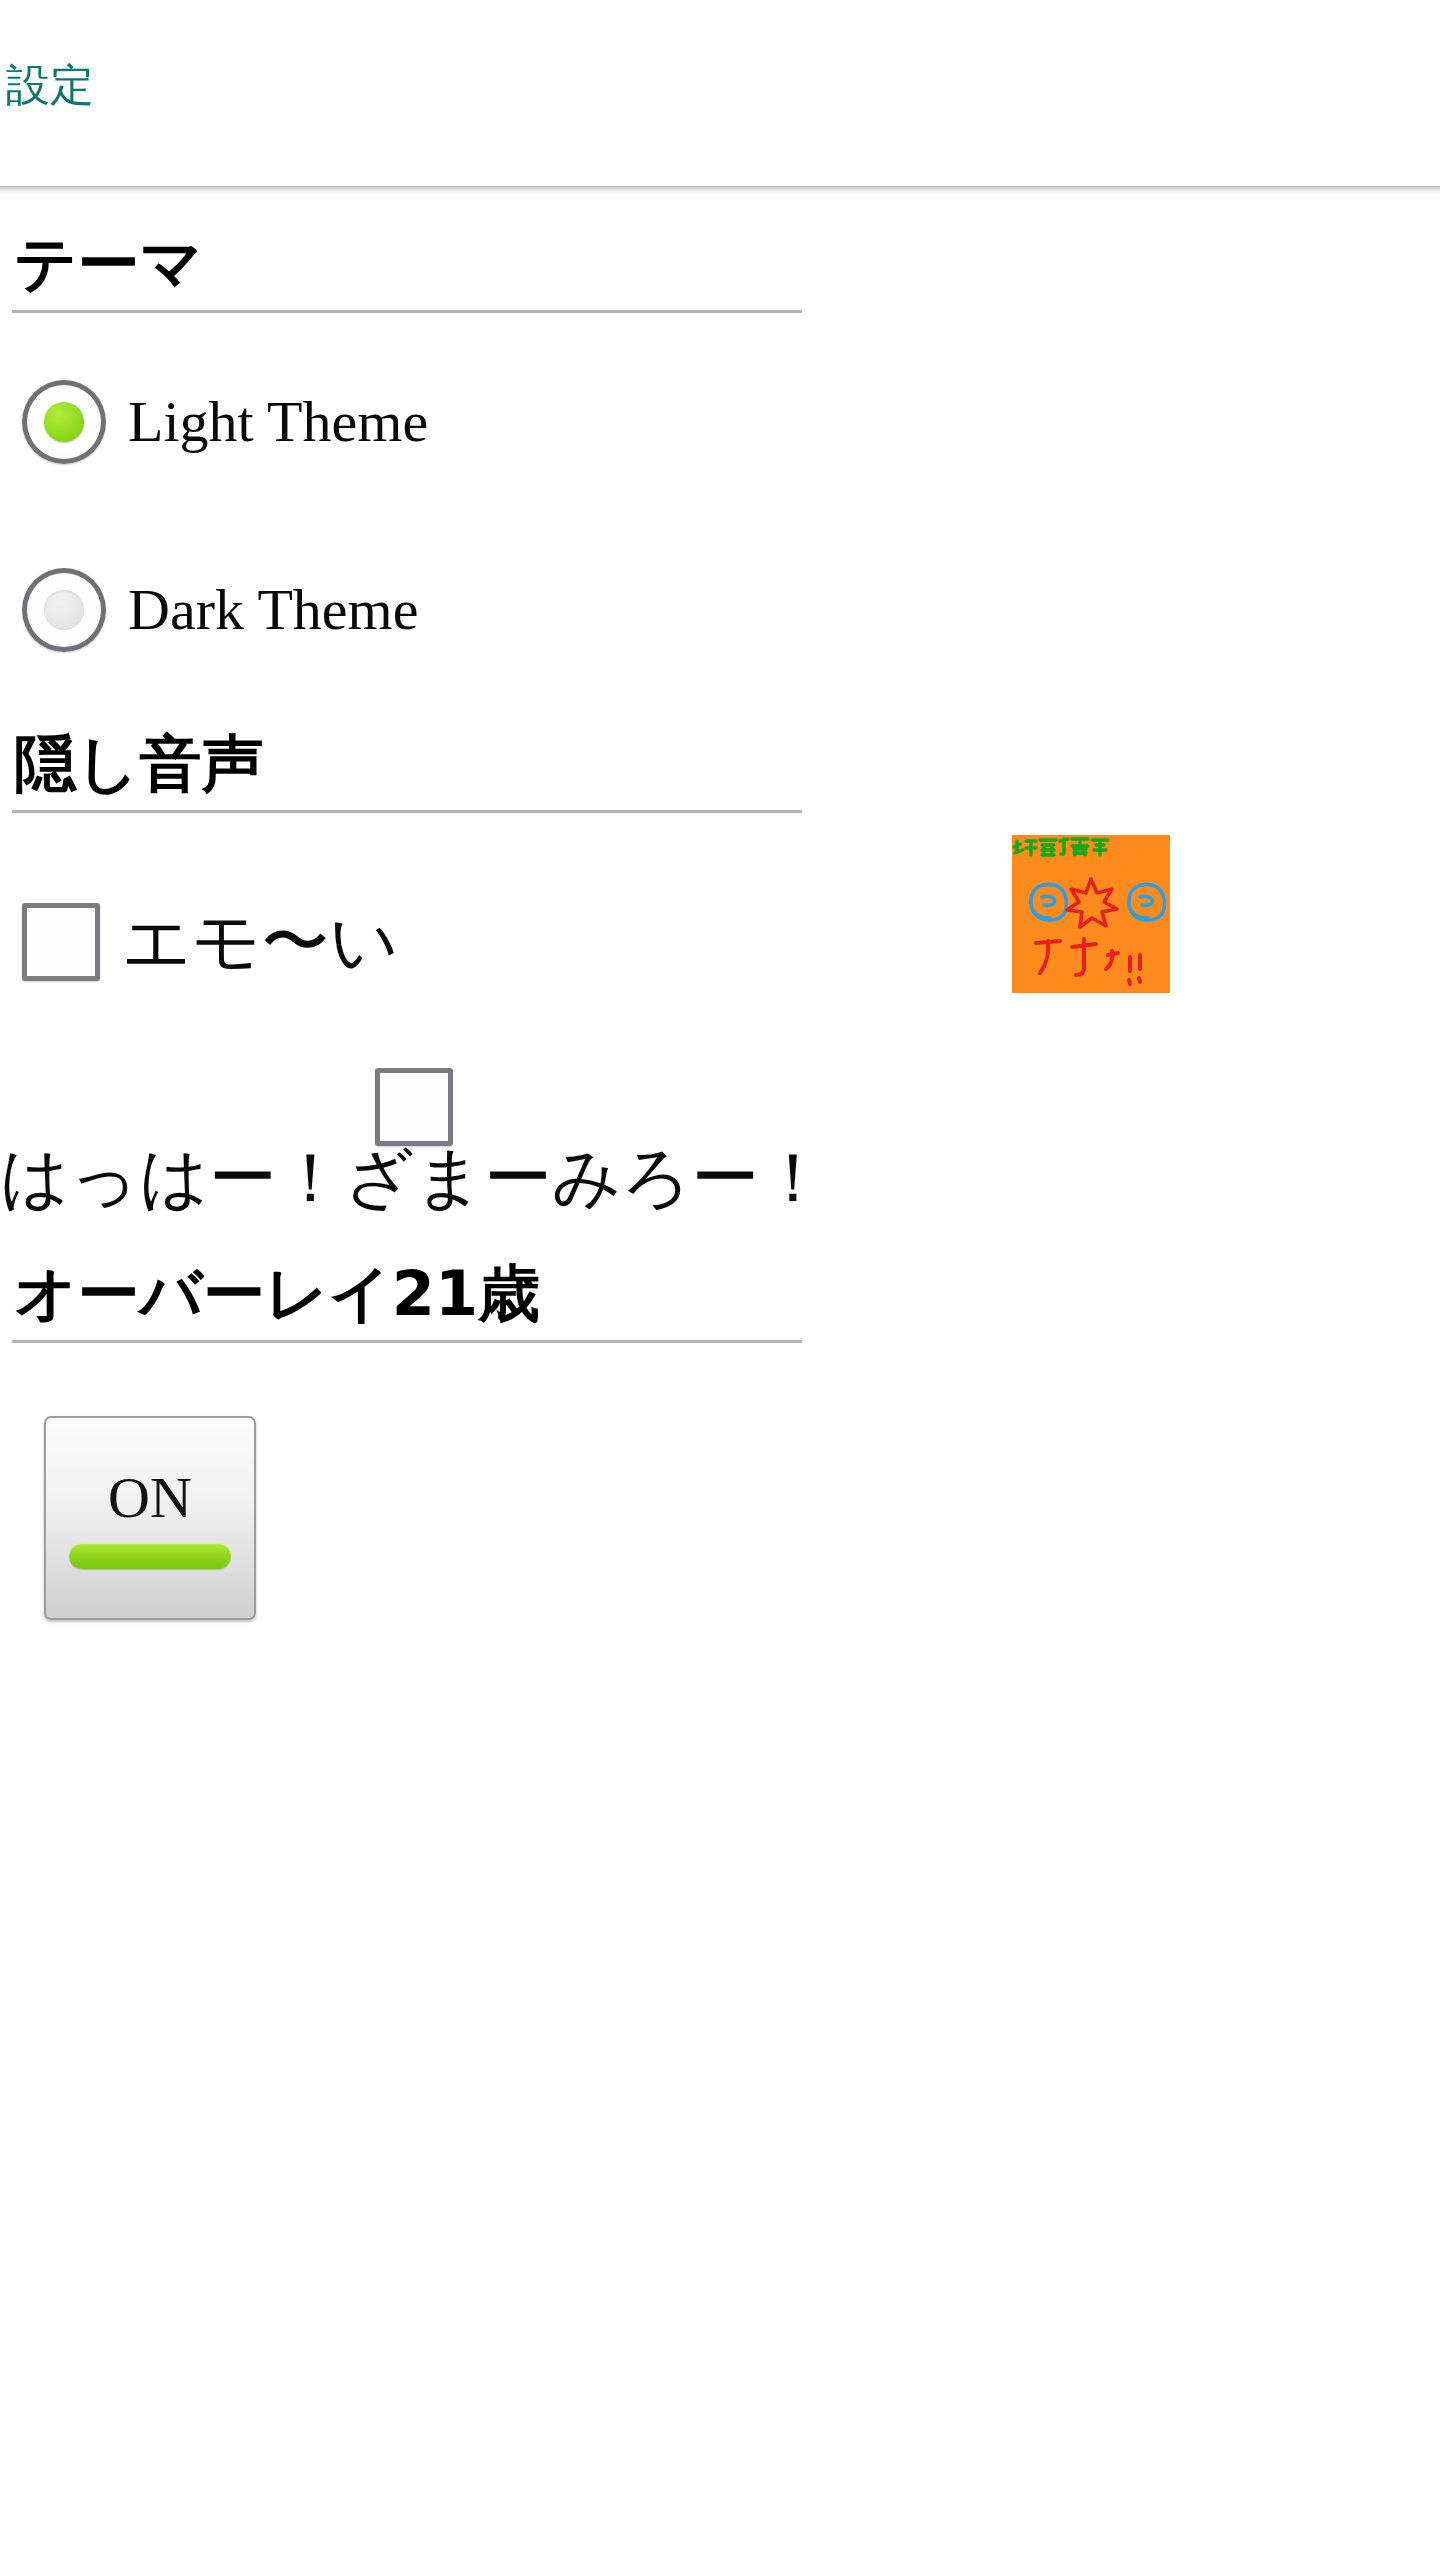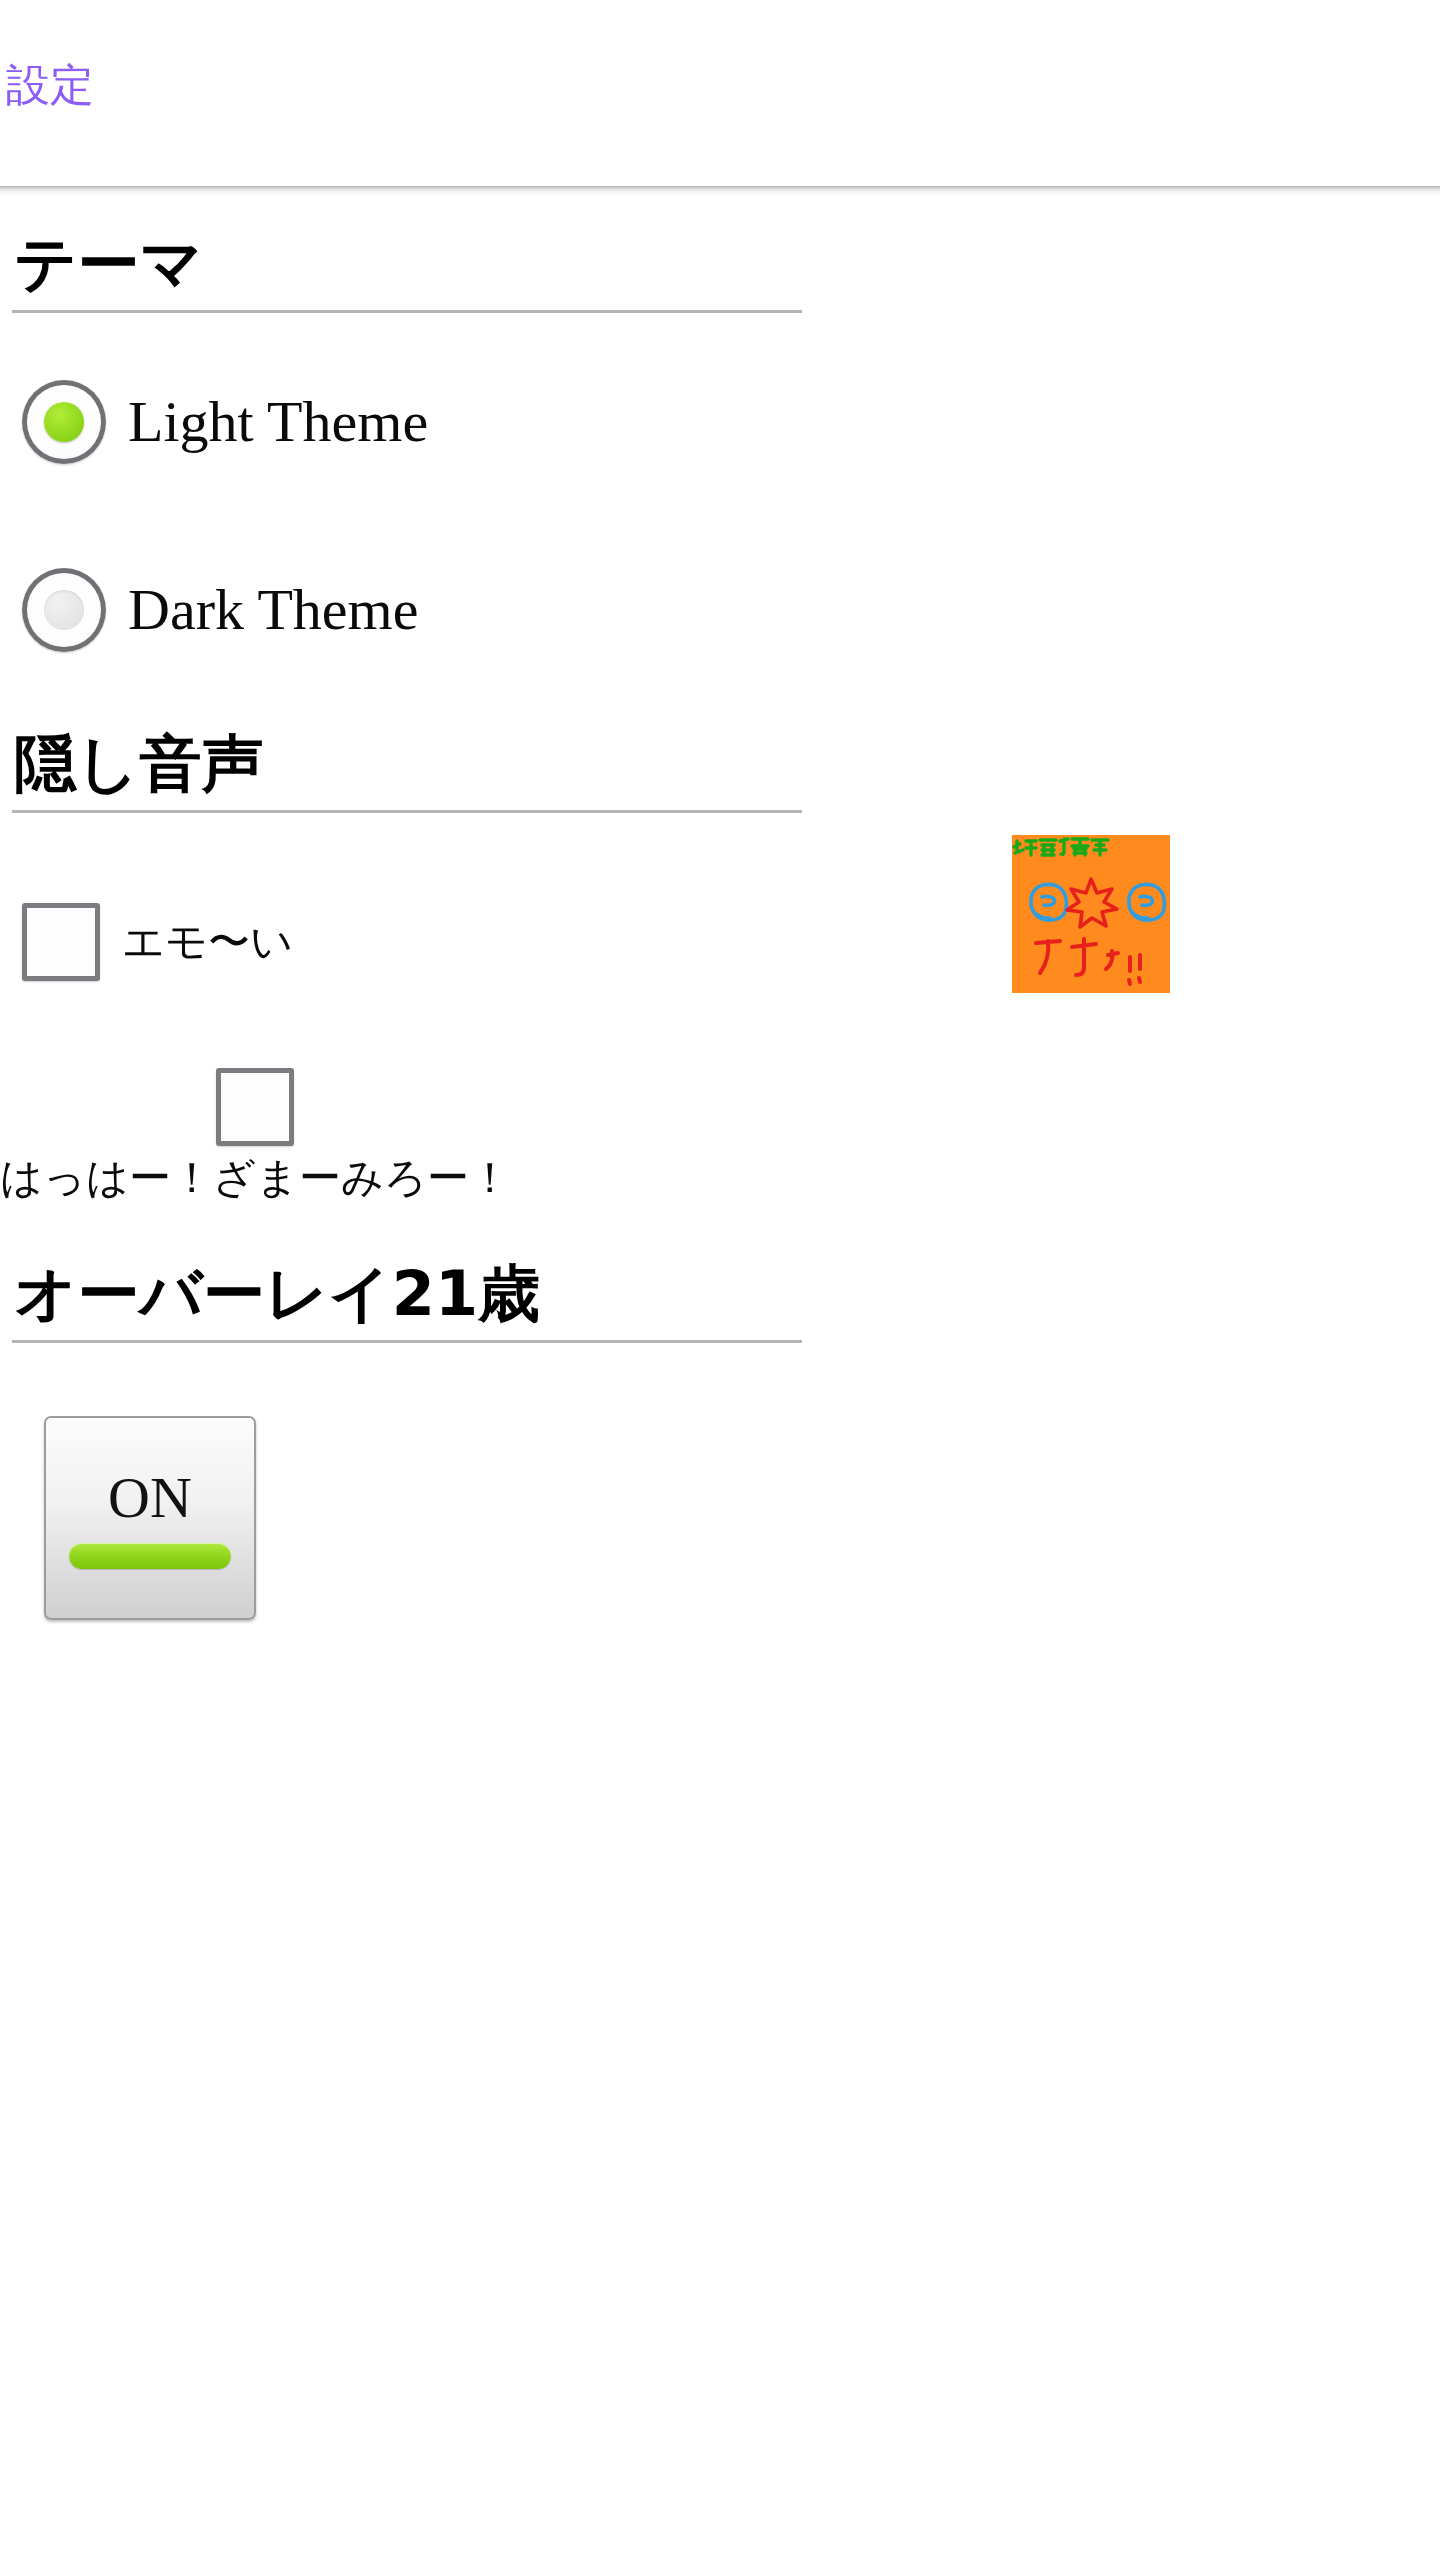--- a/index.html
+++ b/index.html
@@ -25,21 +25,21 @@
     background: #ffffff;
     box-sizing: border-box;
   }
   #action-bar-title {
     position: absolute;
     left: 6px;
     top: 60px;
     font-family: "DejaVu Sans", "Liberation Sans", sans-serif;
     font-size: 44px;
     line-height: 50px;
-    color: #8b5cf6;
+    color: #0f766e;
     letter-spacing: 0px;
     white-space: nowrap;
   }
   #action-bar-shadow {
     position: absolute;
     left: 0;
     top: 186px;
     width: 1440px;
     height: 10px;
     background: linear-gradient(to bottom, rgba(0,0,0,0.30) 0px, rgba(0,0,0,0.12) 3px, rgba(0,0,0,0.04) 6px, rgba(0,0,0,0) 10px);
@@ -93,21 +93,21 @@
   }
   .opt-label {
     font-family: "Liberation Serif", "DejaVu Serif", serif;
     font-size: 58px;
     line-height: 64px;
     color: #0a0a0a;
     white-space: nowrap;
   }
   .opt-label.jp {
     font-family: "DejaVu Serif", "Liberation Serif", serif;
-    font-size: 42px;
+    font-size: 68px;
   }
 
   
   .radio {
     position: relative;
     width: 84px;
     height: 84px;
     flex: 0 0 84px;
     margin-left: 22px;
     margin-right: 22px;

